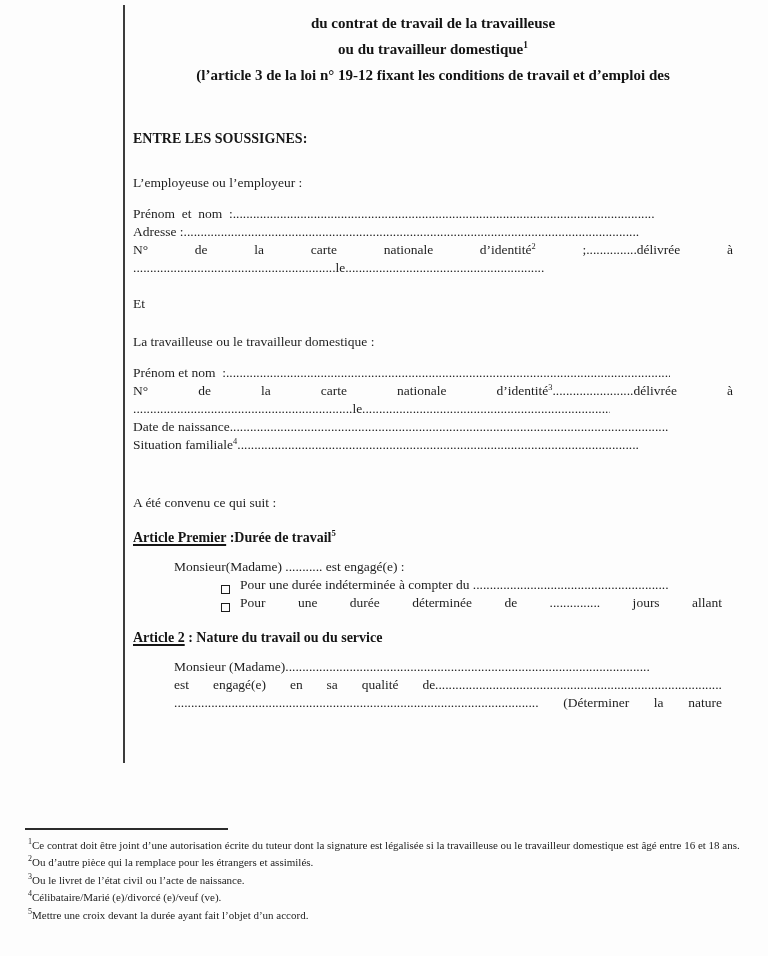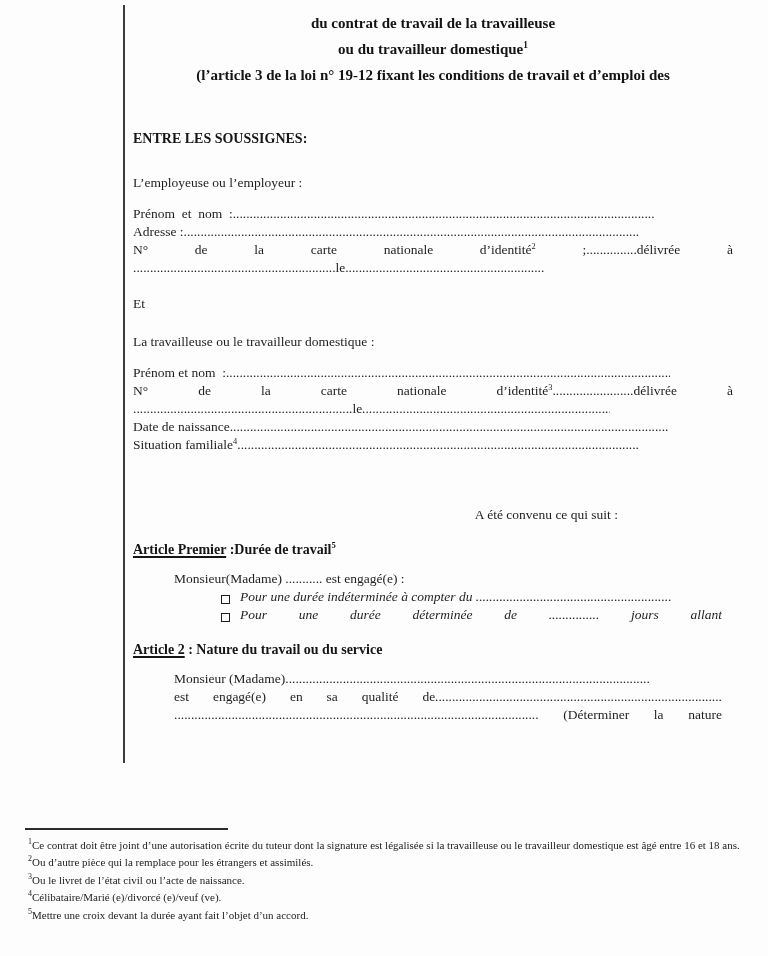--- a/index.html
+++ b/index.html
@@ -24,25 +24,25 @@
   sup{font-size:0.62em;line-height:0;vertical-align:super;}
   .h-entre{margin-top:42px;font-weight:bold;font-size:14px;line-height:18px;color:#161616;}
   .plain{line-height:18px;}
   .mt26{margin-top:26px;}
   .mt18{margin-top:18px;}
   .mt20{margin-top:20px;}
   .blk{margin-top:13px;}
   .line{line-height:18px;height:18px;}
   .pre{white-space:pre;overflow:hidden;}
   .just{text-align:justify;text-align-last:justify;overflow:hidden;white-space:normal;}
-  .agreement{margin-top:52px;line-height:18px;text-align:right;margin-right:115px;}
+  .agreement{margin-top:40px;line-height:18px;text-align:left;margin-right:115px;}
   .art-head{margin-top:16px;line-height:20px;font-weight:bold;font-size:14px;color:#151515;}
   .u{text-decoration:underline;text-underline-offset:2px;text-decoration-thickness:1.5px;}
   .art-body{margin-top:10px;margin-left:41px;}
-  .opt{display:flex;margin-left:47px;align-items:center;font-style:italic;}
+  .opt{display:flex;margin-left:47px;align-items:flex-end;}
   .cb{
     flex:none;width:9px;height:9px;box-sizing:border-box;
     border:1.6px solid #1d1d1d;margin:4px 10px 0 0;background:#fdfdfd;
   }
   .opt-text{flex:none;line-height:18px;height:18px;}
   .range-line{margin-left:63px;}
   .footnotes{
     position:absolute;left:28px;top:828px;width:712px;
     font-size:11px;line-height:17.4px;color:#1c1c1c;
   }

